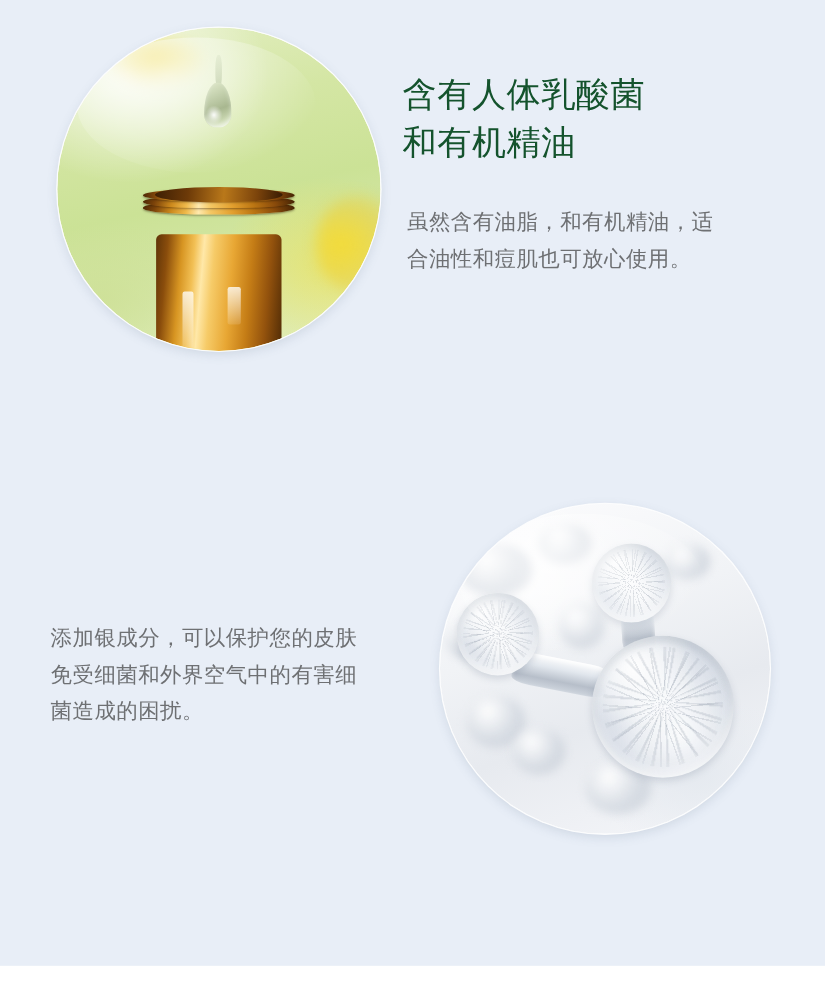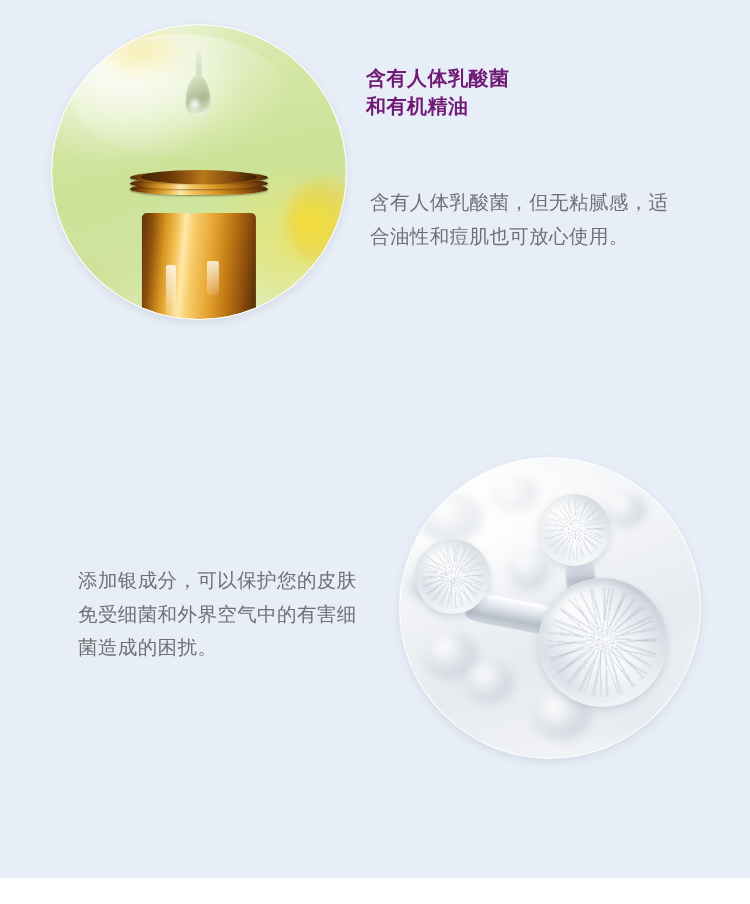--- a/index.html
+++ b/index.html
@@ -244,41 +244,41 @@
         rgba(160,170,184,0.70) 72%,
         rgba(198,206,216,0.8) 100%);
     box-shadow:inset 0 2px 4px rgba(255,255,255,0.7);
   }
   .bond.b-left  { left:22%; top:47%; width:29%; height:9.5%;  transform:rotate(11deg); border-radius:20%; }
   .bond.b-top   { left:55%; top:30%; width:10%; height:15%;   transform:rotate(-4deg); border-radius:22%; }
 
   
   .headline {
     position:absolute;
-    color:#701a75;
-    font-size:20px;
-    font-weight:bold;
+    color:#14532d;
+    font-size:31px;
+    font-weight:normal;
     line-height:1.42;
     letter-spacing:0.5px;
     white-space:pre-line;
   }
   .bodytext {
     position:absolute;
     color:#6e7073;
     font-size:19.5px;
     line-height:1.72;
     letter-spacing:0.4px;
     white-space:pre-line;
   }
 
   #headline-oil  { left:366px; top:64px;  width:340px; }
   #body-oil      { left:370px; top:186px; width:330px; }
 
   #headline-ag   { left:46px;  top:486px; width:300px; }
-  #body-ag       { left:46px;  top:564px; width:350px;margin-left:32px; }
+  #body-ag       { left:46px;  top:564px; width:350px; }
 </style>
 </head>
 <body>
 
 <div id="page">
 
   <div class="bg-panel"></div>
 
   <div class="medallion" id="medallion-oil">
     <div class="photo">
@@ -299,21 +299,21 @@
         <div class="bottle-mouth"></div>
       </div>
     </div>
     <div class="glare"></div>
     <div class="rim"></div>
   </div>
 
   <div class="headline" id="headline-oil">含有人体乳酸菌
 和有机精油</div>
 
-  <div class="bodytext" id="body-oil">含有人体乳酸菌，但无粘腻感，适
+  <div class="bodytext" id="body-oil">虽然含有油脂，和有机精油，适
 合油性和痘肌也可放心使用。</div>
 
 
   <div class="bodytext" id="body-ag">添加银成分，可以保护您的皮肤
 免受细菌和外界空气中的有害细
 菌造成的困扰。</div>
 
   <div class="medallion" id="medallion-molecule">
     <div class="photo">
       <div class="blob b1"></div>

